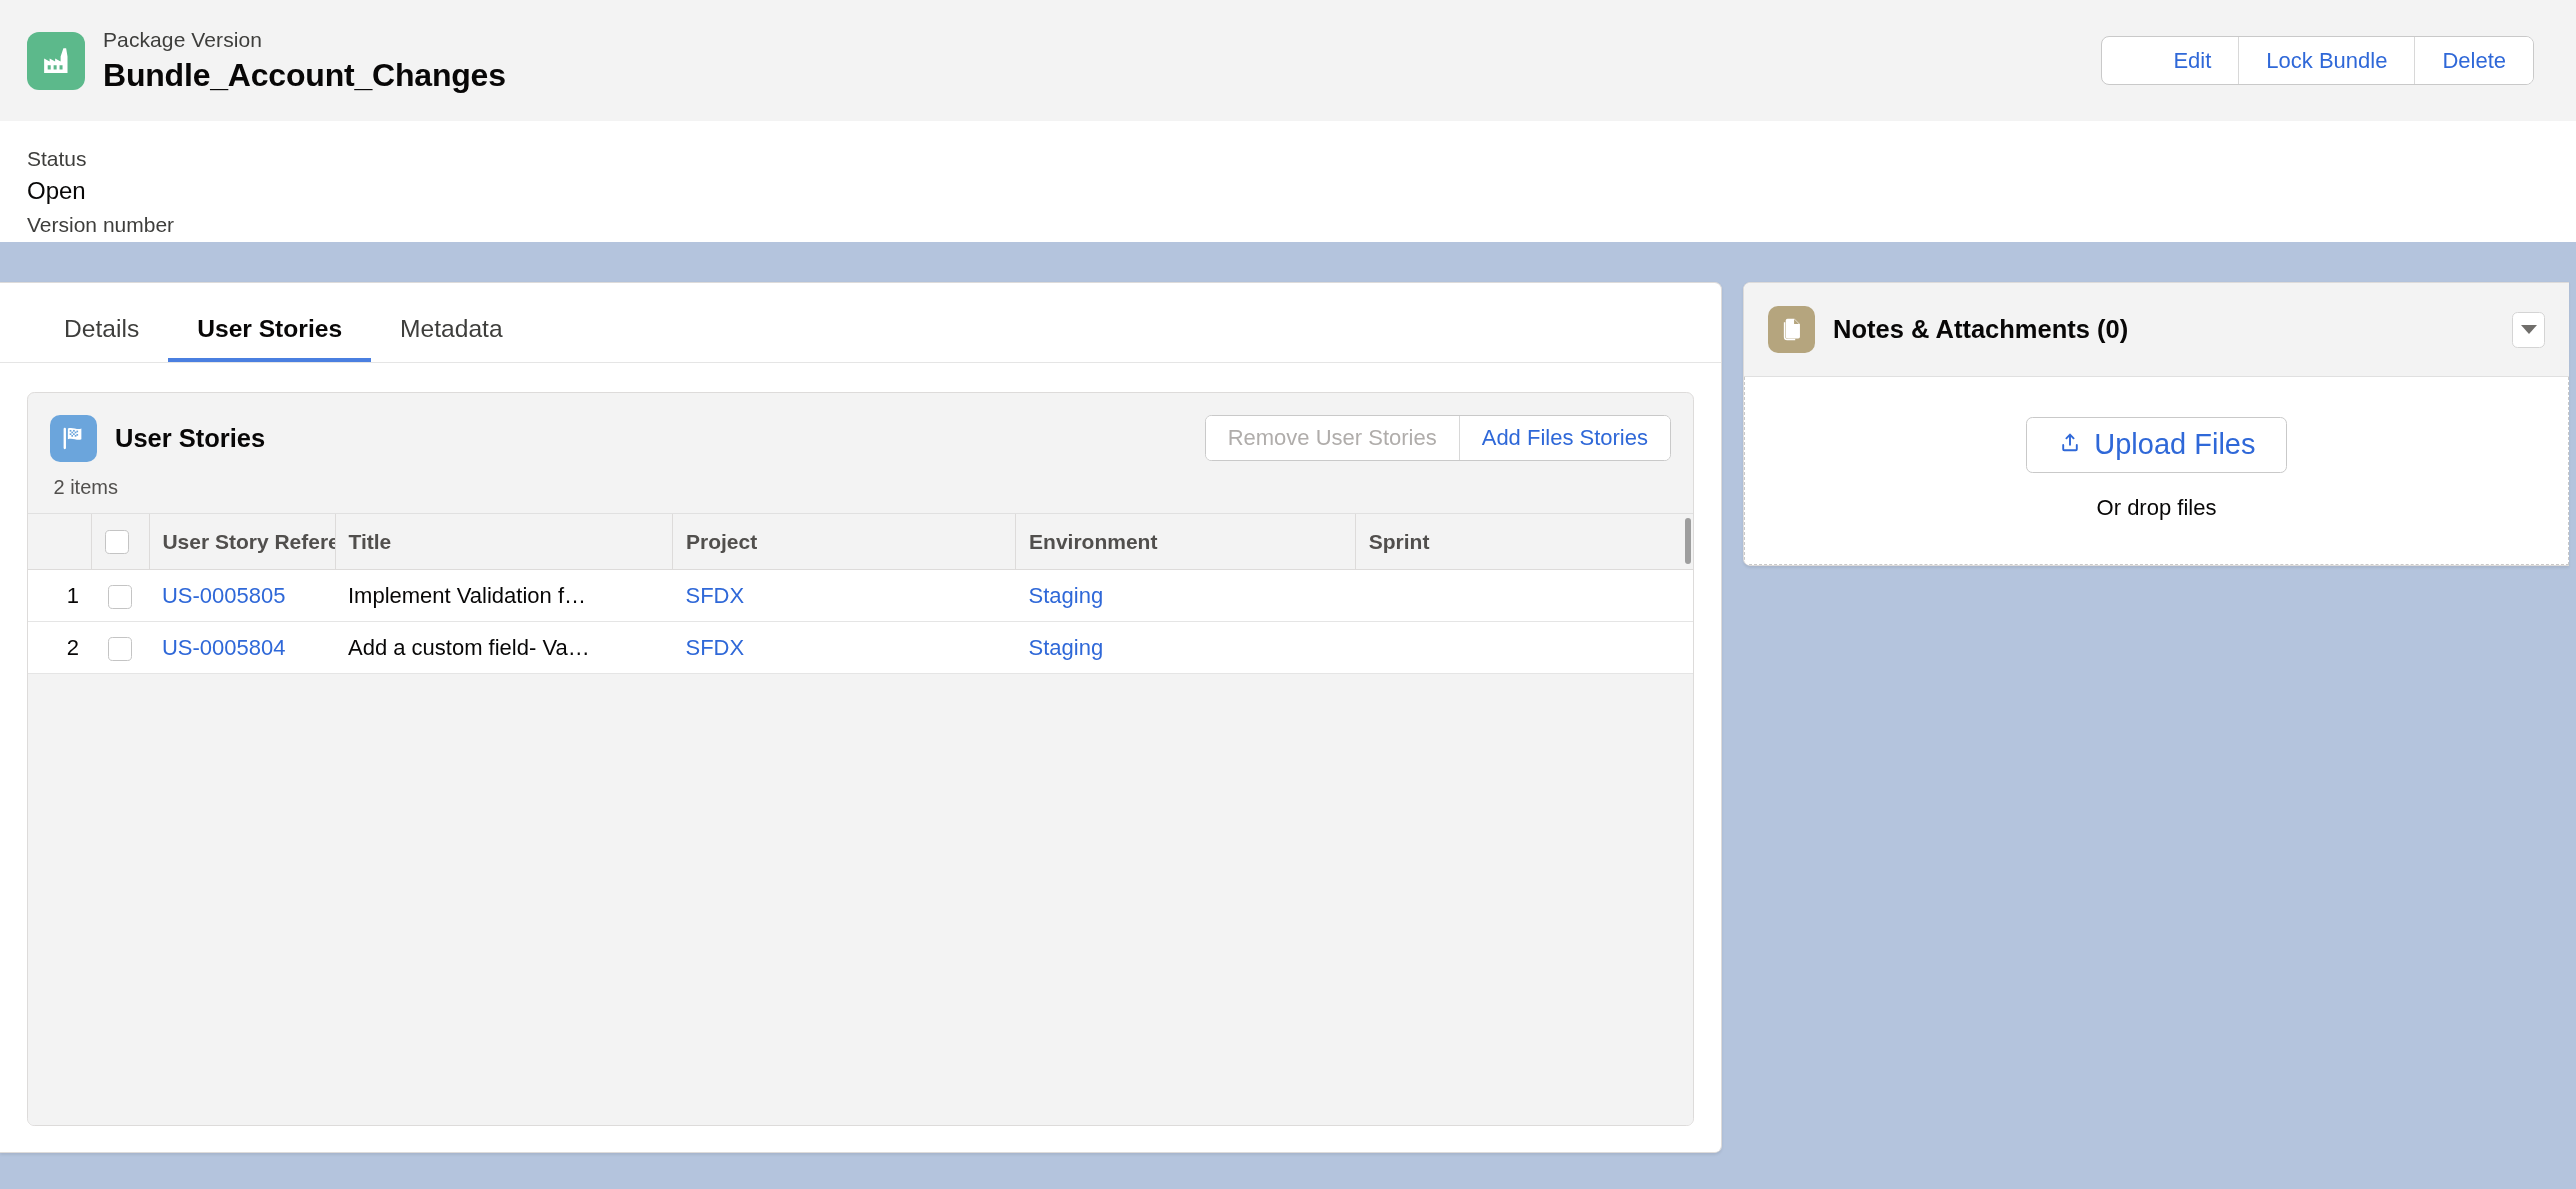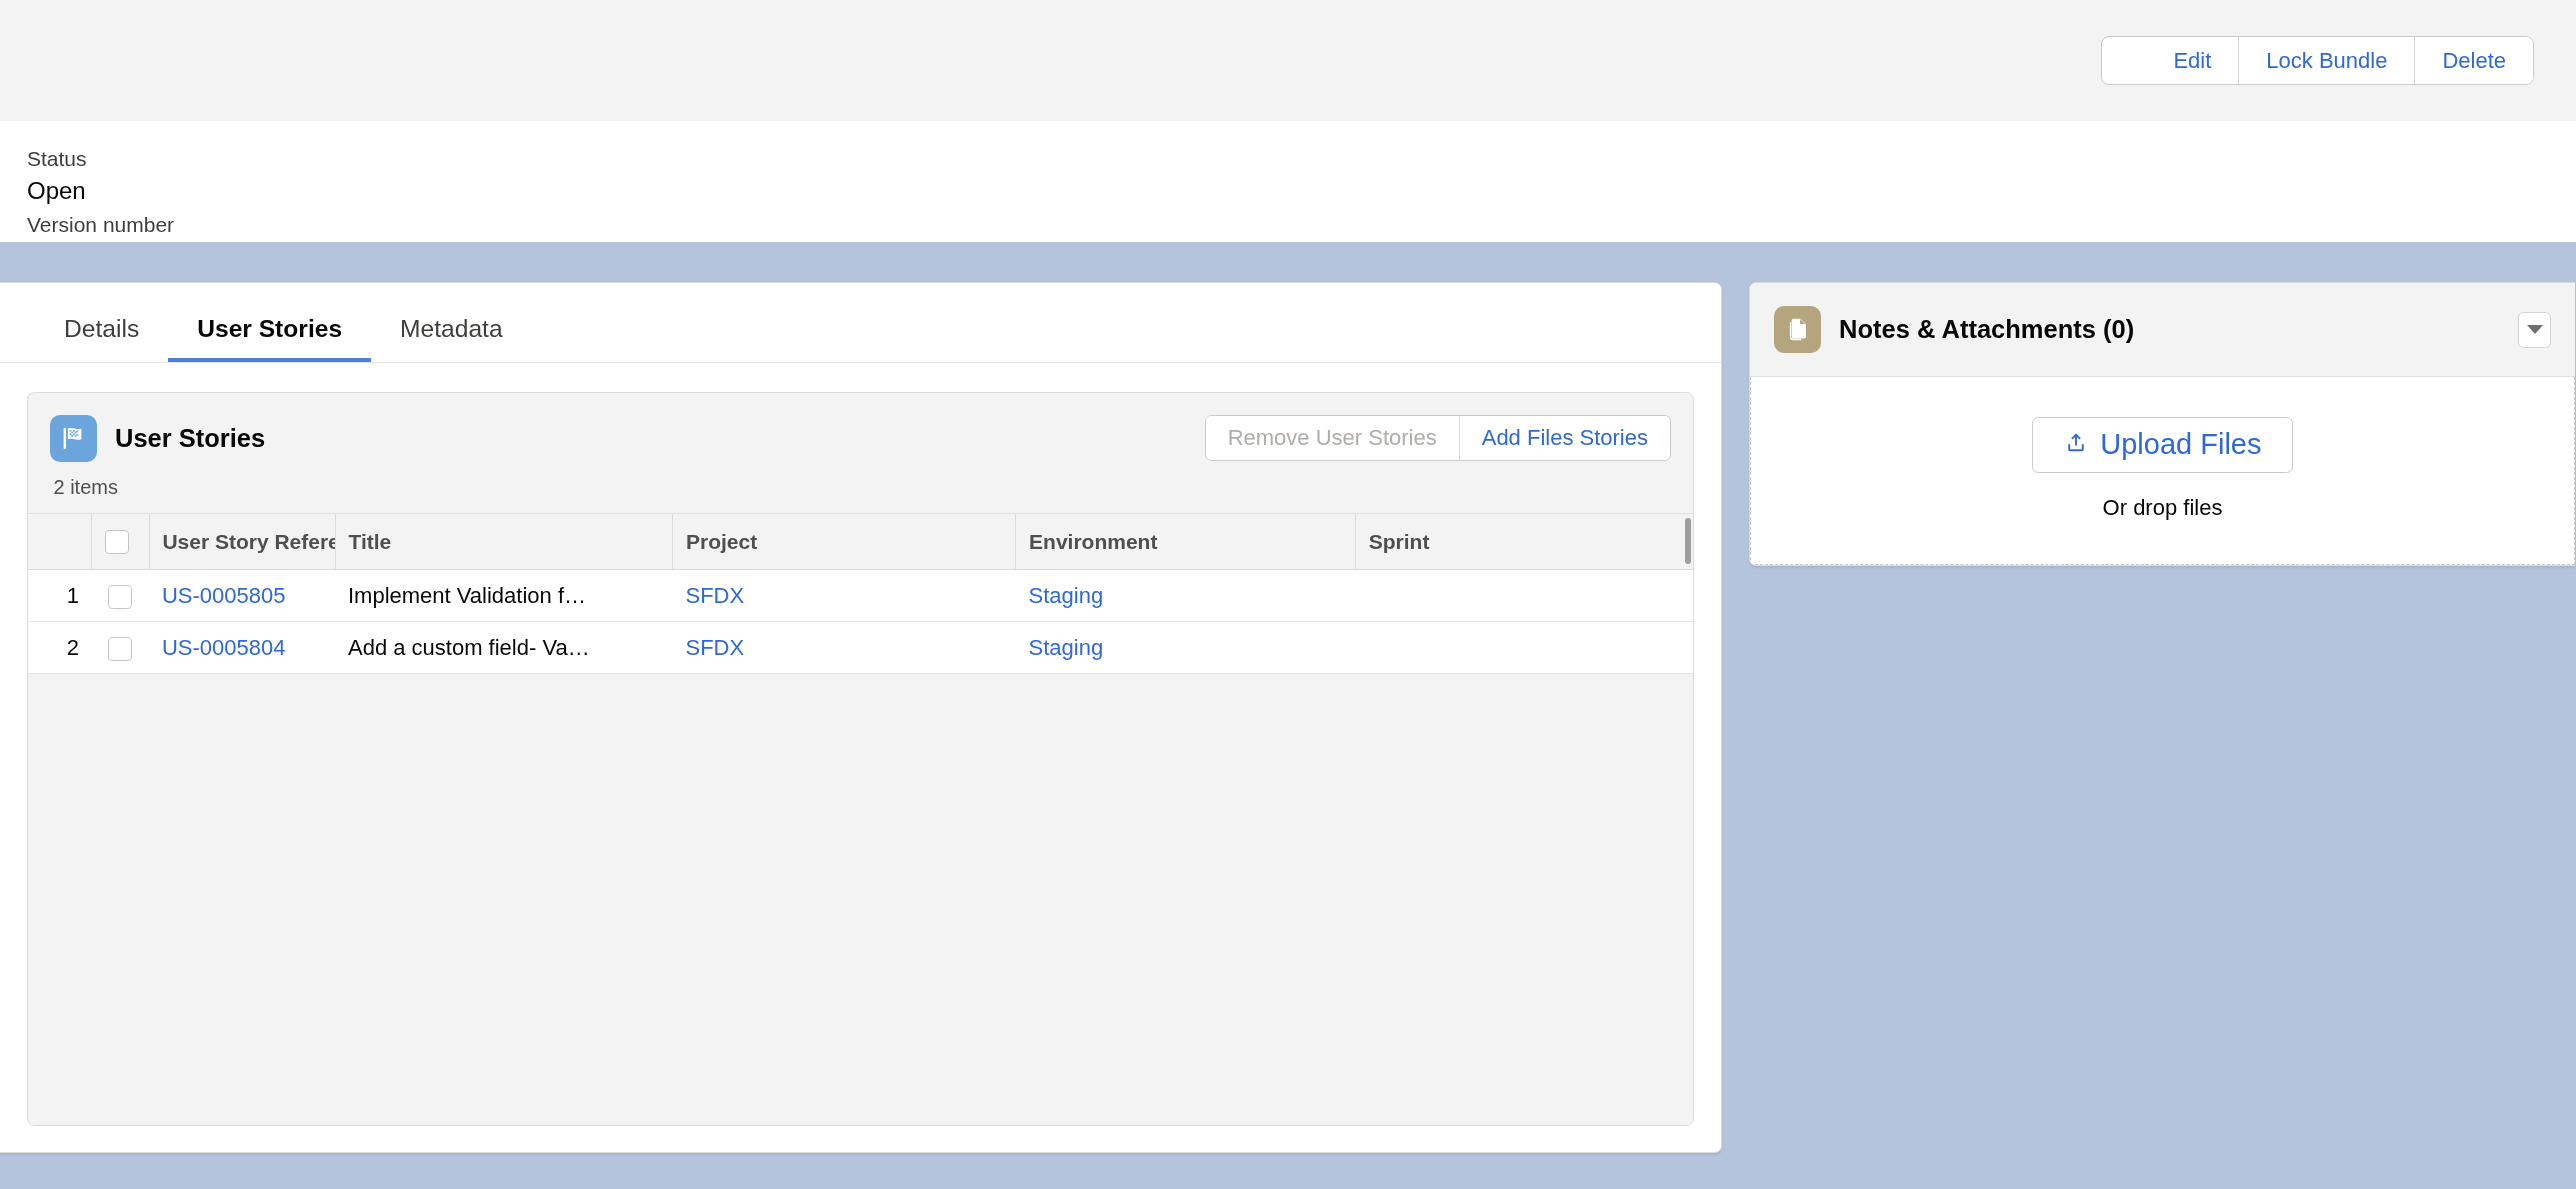--- a/index.html
+++ b/index.html
@@ -105,21 +105,21 @@
     font-size: 24px;
     color: #080707;
     line-height: 28px;
     min-height: 28px;
   }
 
   
   .content {
     display: flex;
     align-items: flex-start;
-    gap: 27px;
+    gap: 21px;
     padding: 40px 0 0 0;
     height: calc(1189px - 121px - 121px);
   }
 
   .col-left {
     width: 1722px;
     background: #ffffff;
     border: 0.9px solid #dddbda;
     border-left: none;
     border-radius: 0 7.3px 7.3px 0;
@@ -414,20 +414,31 @@
   .drop-text {
     font-size: 22px;
     color: #080707;
     line-height: 25.5px;
   }
 </style>
 </head>
 <body>
 
 <div class="page-header">
+  <div class="header-left">
+    <div class="entity-icon">
+      <svg width="33" height="33" viewBox="0 0 24 24" aria-hidden="true">
+        <path fill="#ffffff" d="M3 21V10.5l4 2.2V10.5l4 2.2V10.5l4 2.2V9l2-6h2l1 6v12H3zm2.6-2.4h2.2v-3.2H5.6v3.2zm4.3 0h2.2v-3.2H9.9v3.2zm4.3 0h2.2v-3.2h-2.2v3.2z"></path>
+      </svg>
+    </div>
+    <div class="header-titles">
+      <div class="eyebrow">Package Version</div>
+      <div class="record-title">Bundle_Account_Changes</div>
+    </div>
+  </div>
 
   <div class="header-actions">
     <button class="btn">Edit</button>
     <button class="btn">Lock Bundle</button>
     <button class="btn">Delete</button>
   </div>
 </div>
 
 <div class="highlights">
   <div class="field-col">

